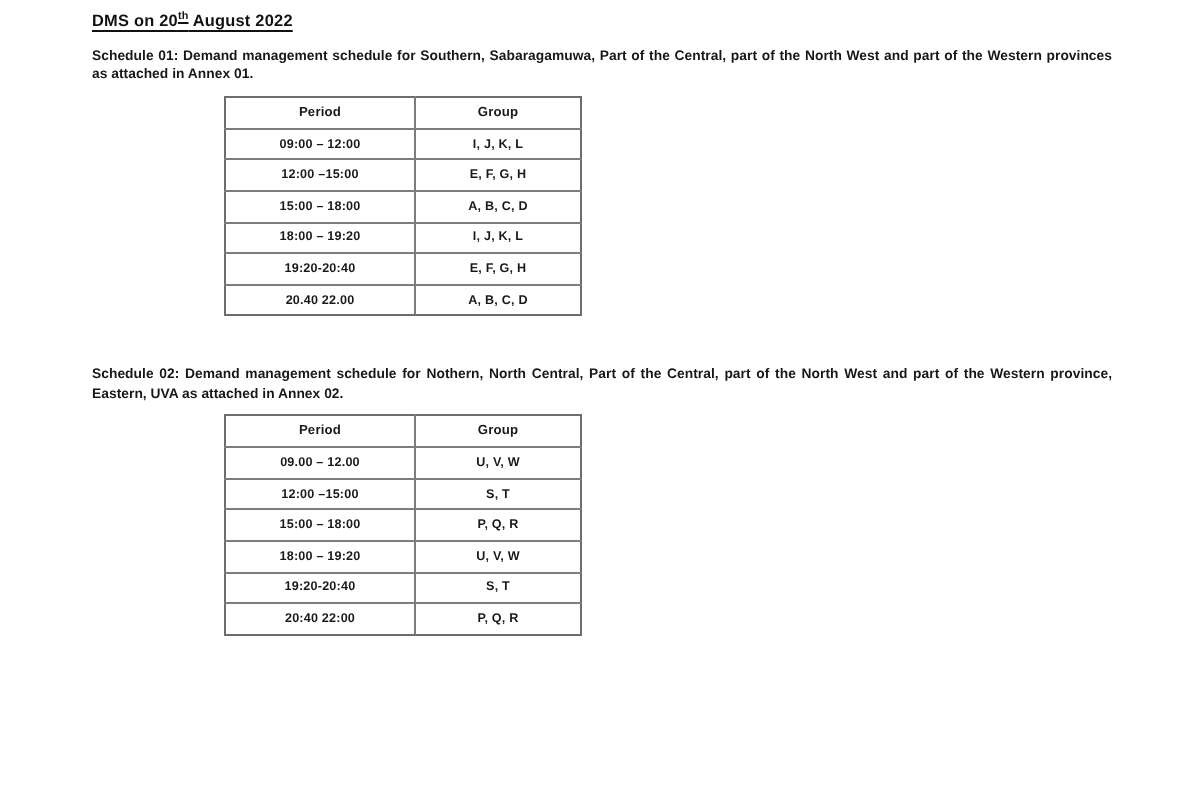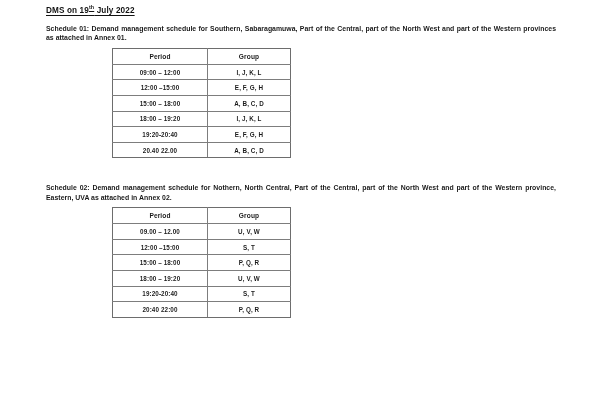--- a/index.html
+++ b/index.html
@@ -101,21 +101,21 @@
   .scan {
     filter: blur(0.16px) contrast(1.04);
   }
 </style>
 </head>
 <body>
 
 <div class="page scan">
   <div class="content">
 
-    <div class="doc-title"><span>DMS on 19</span><sup>th</sup><span> July 2022</span></div>
+    <div class="doc-title"><span>DMS on 20</span><sup>th</sup><span> August 2022</span></div>
 
     <div class="sched-block">
       <p class="para">Schedule 01: Demand management schedule for Southern, Sabaragamuwa, Part of the Central, part of the North West and part of the Western provinces as attached in Annex 01.</p>
       <table class="sched">
         <colgroup>
             <col class="c-period">
             <col class="c-group">
           </colgroup>
         <thead>
           <tr>

